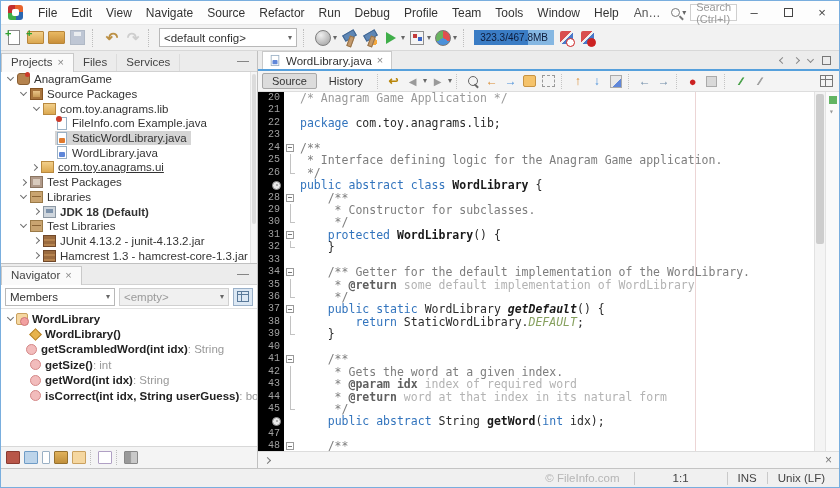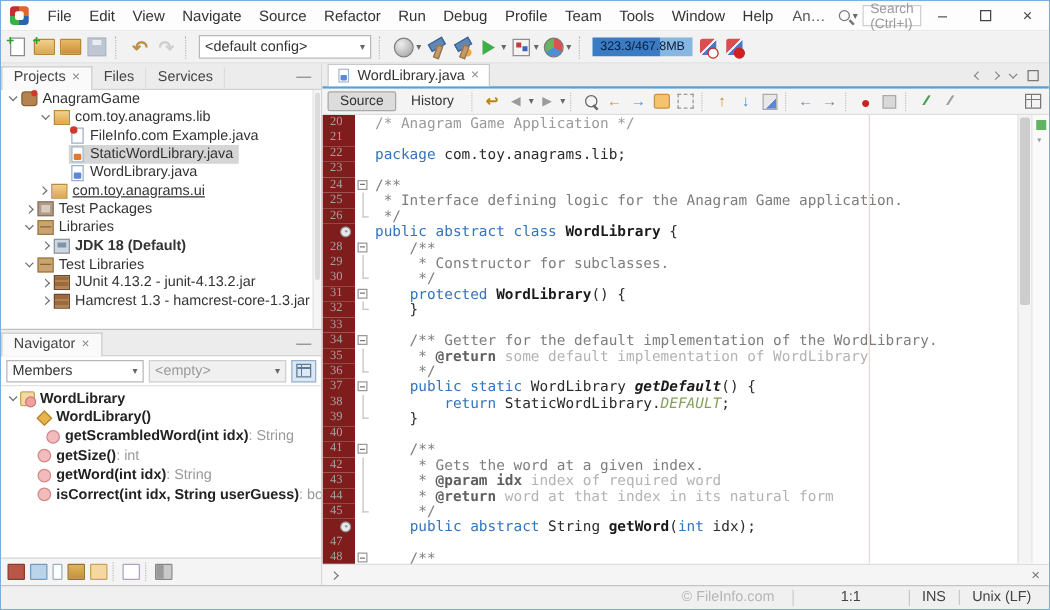--- a/index.html
+++ b/index.html
@@ -155,22 +155,22 @@
   .eic-comment{color:#3f9b3f;font-weight:bold;font-size:11px;letter-spacing:-1px}
   .eic-uncomment{color:#9a9a9a;font-weight:bold;font-size:11px;letter-spacing:-1px}
   .esep{width:4px;height:15px;border-left:1px dotted #c4c4c4;margin:0 2px}
   .espacer{flex:1}
   .eic-split::before{content:"";width:11px;height:10px;border:1px solid #777;
        background:linear-gradient(90deg,transparent 4px,#777 4px 5px,transparent 5px),
        linear-gradient(transparent 3px,#777 3px 4px,transparent 4px)}
 
   .ecode{flex:1;position:relative;overflow:hidden;font-family:"DejaVu Sans Mono",monospace;font-size:11.5px}
   .crow{height:12.45px;line-height:12.45px;display:flex;white-space:pre}
-  .gut{width:26px;flex:none;text-align:center;padding-right:4px;background:#7f1d1d;color:#a0a0a0;
-       font-family:Liberation Serif, serif;font-size:10px;position:relative}
+  .gut{width:26px;flex:none;text-align:right;padding-right:4px;background:#000000;color:#a0a0a0;
+       font-family:Liberation Mono, monospace;font-size:10px;position:relative}
   .glyph{position:absolute;right:3px;top:1.5px;width:9px;height:9px;border-radius:50%;border:1px solid #8a8a8a;background:#e8e8e8}
   .glyph::after{content:"";position:absolute;inset:2.5px;background:#9a9a9a;border-radius:50%}
   .fold{width:14px;flex:none;position:relative}
   .fbox{position:absolute;left:2px;top:2px;width:8px;height:8px;border:1px solid #9a9a9a;background:#fff}
   .fbox::after{content:"";position:absolute;left:1px;right:1px;top:2.5px;border-top:1px solid #777}
   .fline{position:absolute;left:6px;top:0;bottom:0;width:1px;background:#c2c2c2}
   .fend{position:absolute;left:6px;top:0;width:5px;height:7px;border-left:1px solid #c2c2c2;border-bottom:1px solid #c2c2c2}
   .ct{padding-left:2px}
   .sy-c{color:#9a9a9a}
   .sy-jd{color:#7d7d7d}
@@ -297,20 +297,29 @@
         <div class="ptree" id="ptree">
             <div class="trow" style="padding-left: 4px;">
               <span class="chevspace">
                 <span class="chev open"></span>
               </span>
               <span class="tlabel">
                 <span class="tico tico-project"></span>
                 <span>AnagramGame</span>
               </span>
             </div>
+            <div class="trow" style="padding-left: 17px;">
+              <span class="chevspace">
+                <span class="chev open"></span>
+              </span>
+              <span class="tlabel">
+                <span class="tico tico-srcroot"></span>
+                <span>Source Packages</span>
+              </span>
+            </div>
             <div class="trow" style="padding-left: 30px;">
               <span class="chevspace">
                 <span class="chev open"></span>
               </span>
               <span class="tlabel">
                 <span class="tico tico-package"></span>
                 <span>com.toy.anagrams.lib</span>
               </span>
             </div>
             <div class="trow" style="padding-left: 43px;">
@@ -427,21 +436,21 @@
                 <span class="chev open"></span>
               </span>
               <span class="nico nico-class"></span>
               <span class="nname">WordLibrary</span>
             </div>
             <div class="nrow" style="padding-left: 18px;">
               <span class="chevspace"></span>
               <span class="nico nico-constructor"></span>
               <span class="nname">WordLibrary()</span>
             </div>
-            <div class="nrow" style="padding-left: 25px; text-align: right;">
+            <div class="nrow" style="padding-left: 14px; text-align: right;">
               <span class="chevspace"></span>
               <span class="nico nico-method"></span>
               <span class="nname">getScrambledWord(int idx)</span>
               <span class="nret"> : String</span>
             </div>
             <div class="nrow" style="padding-left: 18px;">
               <span class="chevspace"></span>
               <span class="nico nico-method"></span>
               <span class="nname">getSize()</span>
               <span class="nret"> : int</span>

